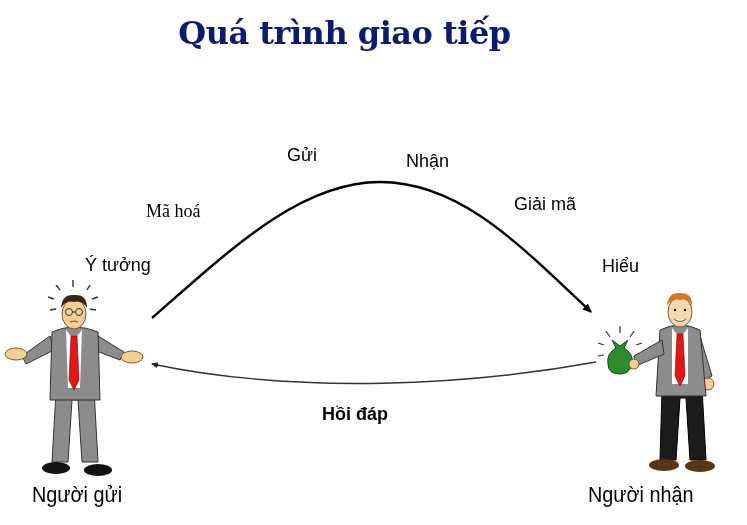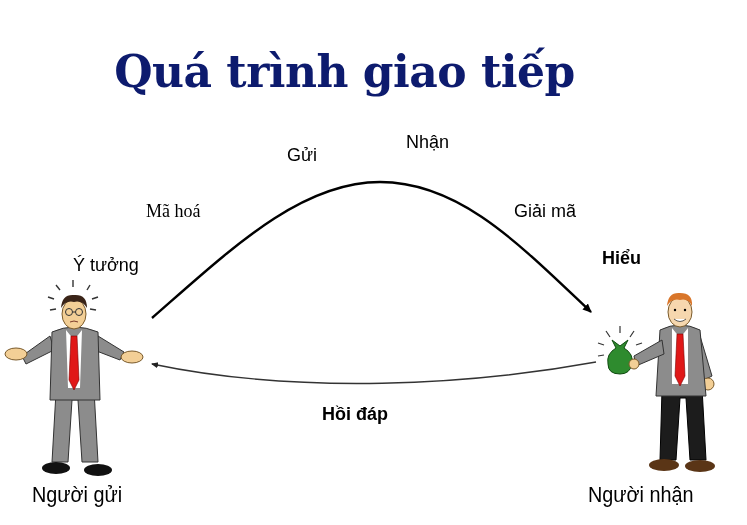--- a/index.html
+++ b/index.html
@@ -1,20 +1,20 @@
 <!DOCTYPE html>
 <html><head>
 <meta charset="utf-8">
 <style>
   html, body { margin: 0; padding: 0; background: #ffffff; }
   body { width: 747px; height: 525px; position: relative; overflow: hidden;
          font-family: "Liberation Sans", "DejaVu Sans", sans-serif; }
   .title { position: absolute; left: 0; width: 689px; top: 14px; text-align: center;
            font-family: "DejaVu Serif", "Liberation Serif", serif; font-weight: bold;
-           font-size: 44px; color: #0d1b6e; letter-spacing: -0.5px; margin-top: 32px; }
+           font-size: 32px; color: #0d1b6e; letter-spacing: -0.5px; }
   .lbl { position: absolute; font-size: 18px; color: #000; white-space: nowrap; }
   .lbl.cond { font-size: 22px; transform: scaleX(0.9); transform-origin: left top; }
   svg.canvas { position: absolute; left: 0; top: 0; }
 </style>
 </head>
 <body>
 
 <div class="title">Quá trình giao tiếp</div>
 
 <svg class="canvas" width="747" height="525" viewBox="0 0 747 525">
@@ -103,21 +103,21 @@
         <line x1="634" y1="331" x2="630" y2="337"></line>
         <line x1="598" y1="343" x2="604" y2="345"></line>
         <line x1="642" y1="343" x2="636" y2="345"></line>
         <line x1="598" y1="356" x2="604" y2="355"></line>
       </g>
     </g>
     <ellipse cx="634" cy="364" rx="5" ry="5" fill="#f3cf96" stroke="#7a5a2a" stroke-width="1"></ellipse>
   </g>
 </svg>
 
-<div class="lbl" style="left:73px; top:255px;text-align:right;">Ý tưởng</div>
+<div class="lbl" style="left:85px; top:255px;text-align:right;">Ý tưởng</div>
 <div class="lbl" style="left:146px; top:201px;font-family:Liberation Serif, serif;">Mã hoá</div>
 <div class="lbl" style="left:287px; top:145px;">Gửi</div>
-<div class="lbl" style="left:406px; top:132px;">Nhận</div>
-<div class="lbl" style="left:514px; top:201px;text-align:center;">Giải mã</div>
-<div class="lbl" style="left:602px; top:248px;font-weight:bold;">Hiểu</div>
+<div class="lbl" style="left:406px; top:151px;">Nhận</div>
+<div class="lbl" style="left:514px; top:194px;text-align:center;">Giải mã</div>
+<div class="lbl" style="left:602px; top:256px;">Hiểu</div>
 <div class="lbl" style="left:322px; top:404px;font-weight:bold;">Hồi đáp</div>
 <div class="lbl cond" style="left:32px; top:482px;">Người gửi</div>
 <div class="lbl cond" style="left:588px; top:482px;">Người nhận</div>
 
 </body></html>

